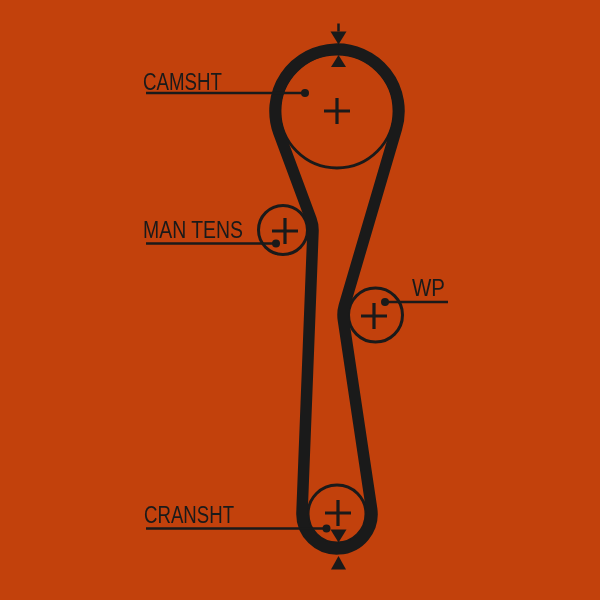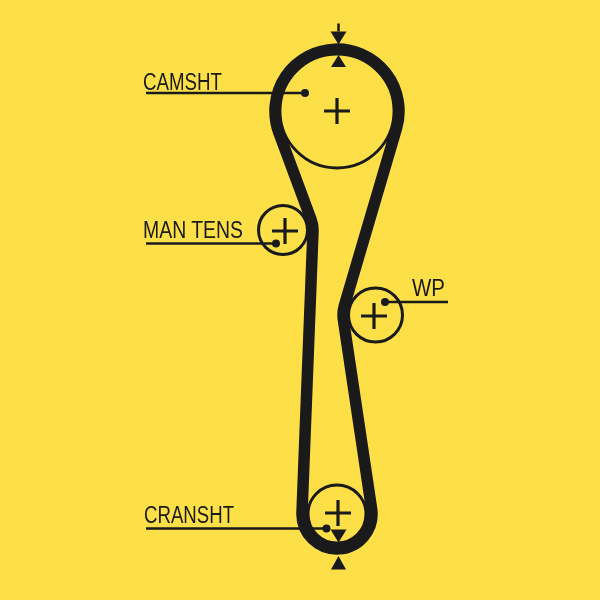--- a/index.html
+++ b/index.html
@@ -4,21 +4,21 @@
 <style>
   html, body {
     margin: 0;
     padding: 0;
     background: #ffffff;
   }
   .canvas {
     position: relative;
     width: 600px;
     height: 600px;
-    background: #fde047;
+    background: #c2410c;
     overflow: hidden;
     font-family: "Liberation Sans", sans-serif;
   }
   svg text {
     font-family: "Liberation Sans", sans-serif;
     font-size: 23px;
     fill: #1a1a1a;
     letter-spacing: 0px;
   }
   .ink-stroke { stroke: #1a1a1a; fill: none; }

